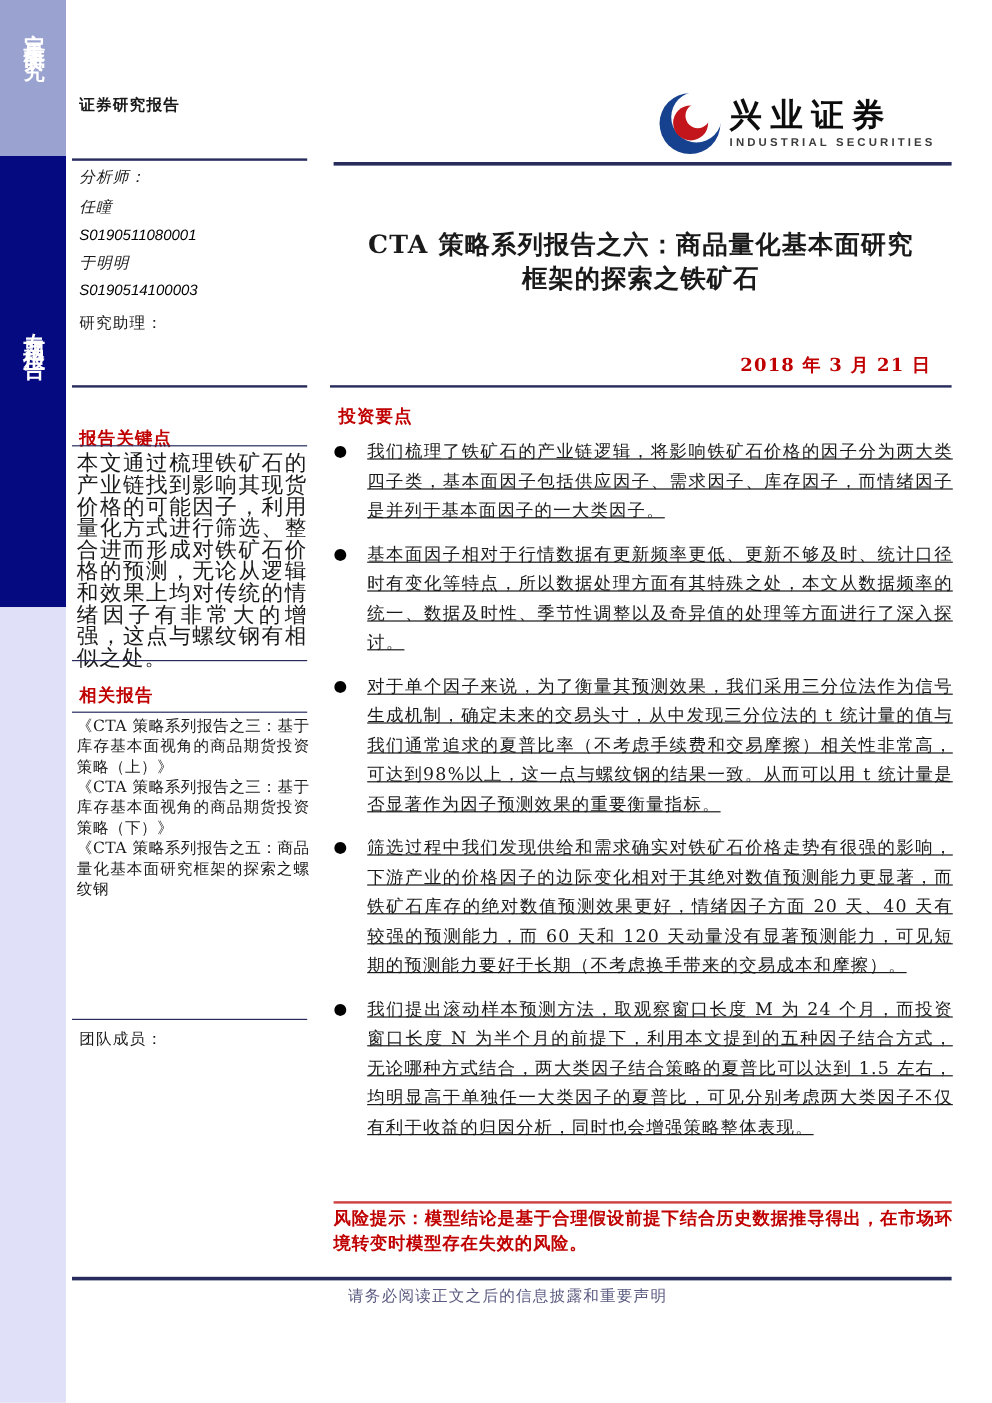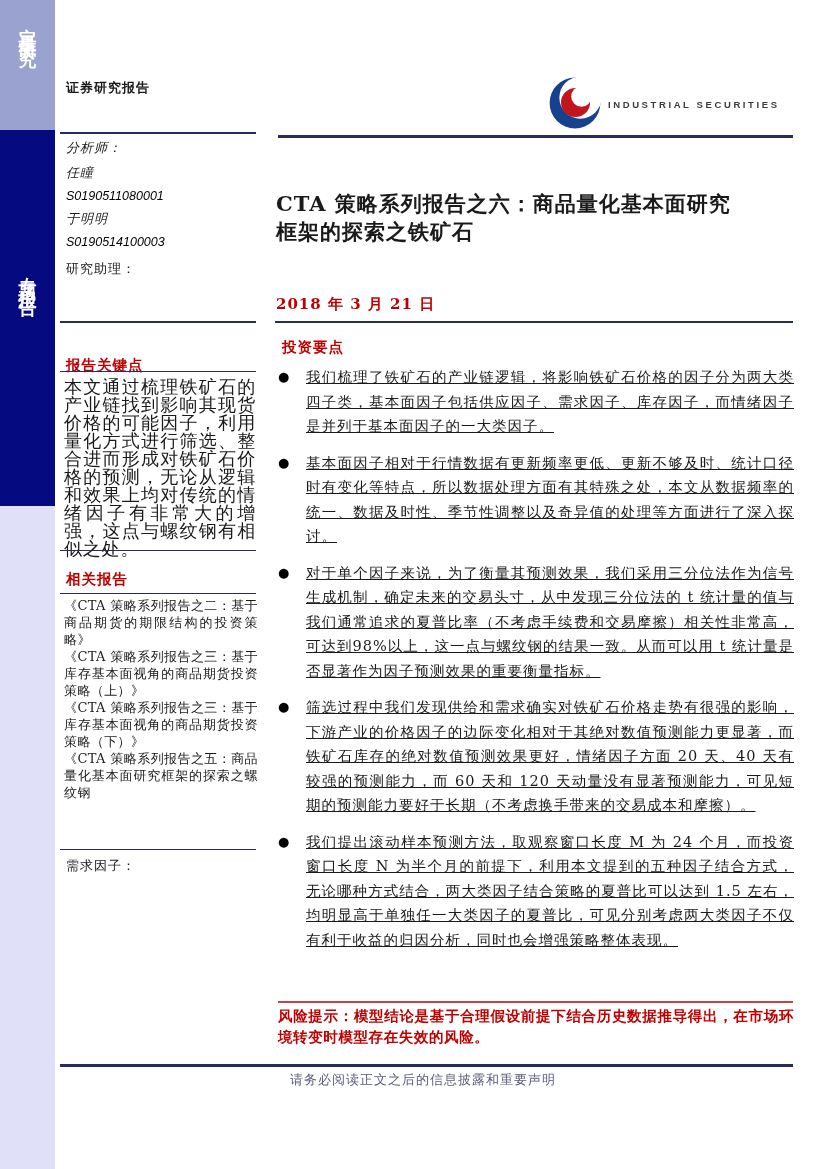--- a/index.html
+++ b/index.html
@@ -45,23 +45,23 @@
   
   .logo { position:absolute; left:548px; top:74px; width:236px; height:58px; display:flex; align-items:center; }
   .logo-icon { width:54px; height:54px; flex:0 0 54px; }
   .logo-text { margin-left:6px; }
   .logo-cn { font-size:27px; font-weight:bold; letter-spacing:7px; color:#0d0d0d; white-space:nowrap; line-height:30px; }
   .logo-en { font-family:"Liberation Sans","DejaVu Sans",sans-serif; font-size:9.5px; font-weight:bold;
              letter-spacing:2.6px; color:#3c3c3c; white-space:nowrap; margin-top:2px; }
   
   .title {
     position:absolute; left:276px; top:190px; width:516px;
-    font-size:21px; font-weight:bold; line-height:28px; letter-spacing:1px;
+    font-size:21px; font-weight:bold; line-height:28px; text-align:center; letter-spacing:1px;
   }
-  .pub-date { position:absolute; left:276px; top:295px; width:500px; text-align:left;
+  .pub-date { position:absolute; left:276px; top:295px; width:500px; text-align:right;
     color:#c00000; font-weight:bold; font-size:15px; letter-spacing:1px; }
   
   .hl-head { position:absolute; left:282px; top:338px; }
   .bullets { position:absolute; left:278px; top:365px; width:516px; }
   .bullet { display:flex; margin-bottom:12px; }
   .bullet .dot { flex:0 0 28px; font-size:13px; line-height:24.5px; color:#000; }
   .bullet .txt { flex:1; font-size:14.5px; line-height:24.5px; letter-spacing:1px; text-align:justify;text-decoration:underline; }
   
   .risk {
     position:absolute; left:278px; top:1005px; width:516px;
@@ -99,37 +99,37 @@
 
 <div class="red-heading keypoints-head">报告关键点</div>
 <div class="rule" style="left:60px; top:371px; width:196px; height:1px;"></div>
 <div class="keypoints-body">本文通过梳理铁矿石的产业链找到影响其现货价格的可能因子，利用量化方式进行筛选、整合进而形成对铁矿石价格的预测，无论从逻辑和效果上均对传统的情绪因子有非常大的增强，这点与螺纹钢有相似之处。</div>
 
 <div class="rule" style="left:60px; top:550px; width:196px; height:1px;"></div>
 <div class="red-heading related-head">相关报告</div>
 <div class="rule" style="left:60px; top:593px; width:196px; height:1px;"></div>
 
 <div class="related-list">
-  <p class="rpt">《CTA 策略系列报告之二：基于商品期货的期限结构的投资策略》</p>
   <p class="rpt">《CTA 策略系列报告之三：基于库存基本面视角的商品期货投资策略（上）》</p>
   <p class="rpt">《CTA 策略系列报告之三：基于库存基本面视角的商品期货投资策略（下）》</p>
   <p class="rpt">《CTA 策略系列报告之五：商品量化基本面研究框架的探索之螺纹钢</p>
 </div>
 
 <div class="rule" style="left:60px; top:849px; width:196px; height:1px;"></div>
-<div class="team-label">需求因子：</div>
+<div class="team-label">团队成员：</div>
 
 <div class="logo">
   <svg class="logo-icon" viewBox="0 0 100 100">
     <circle cx="50" cy="50" r="47" fill="#16418e"></circle>
     <circle cx="60" cy="40" r="39" fill="#ffffff"></circle>
     <circle cx="51" cy="49" r="27" fill="#c3161c"></circle>
     <circle cx="62" cy="38" r="19" fill="#ffffff"></circle>
   </svg>
   <div class="logo-text">
+    <div class="logo-cn">兴业证券</div>
     <div class="logo-en">INDUSTRIAL SECURITIES</div>
   </div>
 </div>
 
 <div class="rule" style="left:278px; top:135px; width:515px; height:2.5px;"></div>
 
 <div class="title">
   <div>CTA 策略系列报告之六：商品量化基本面研究</div>
   <div>框架的探索之铁矿石</div>
 </div>

